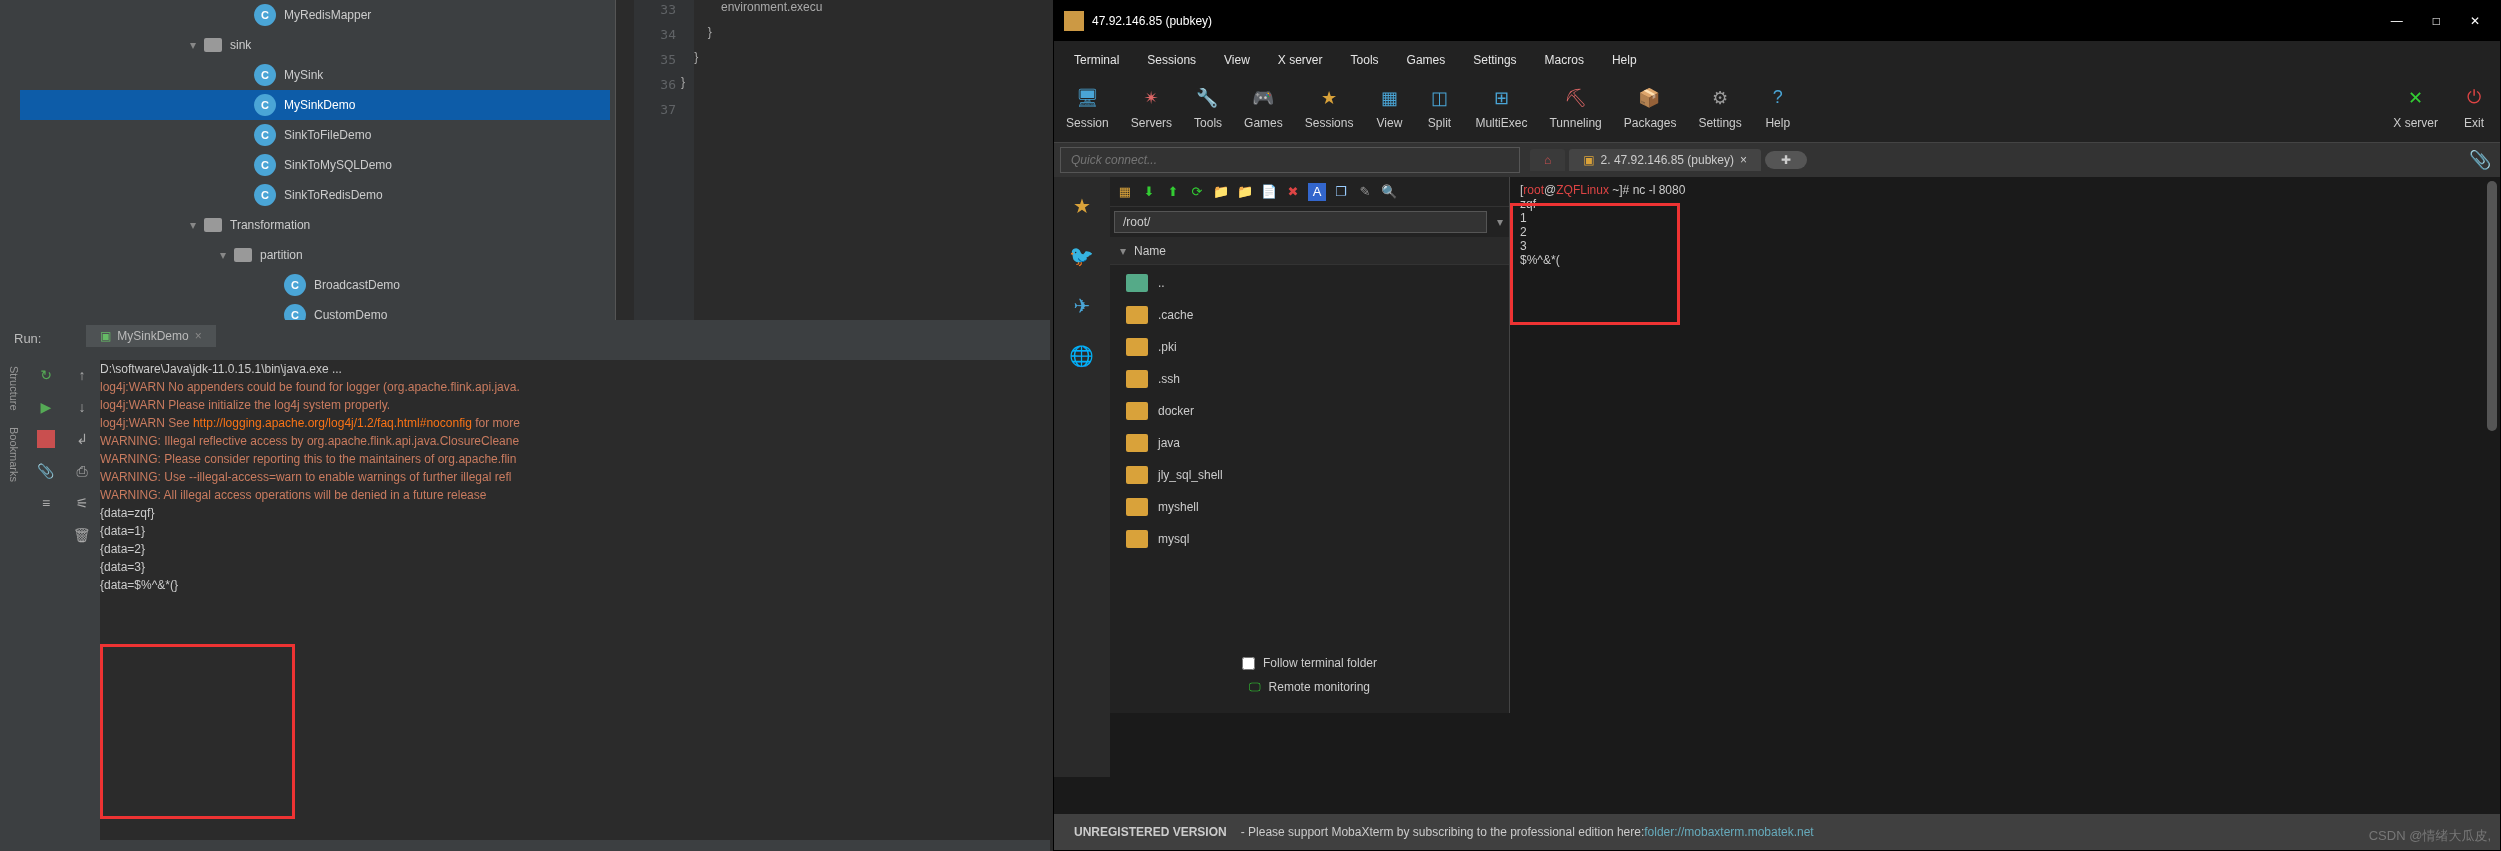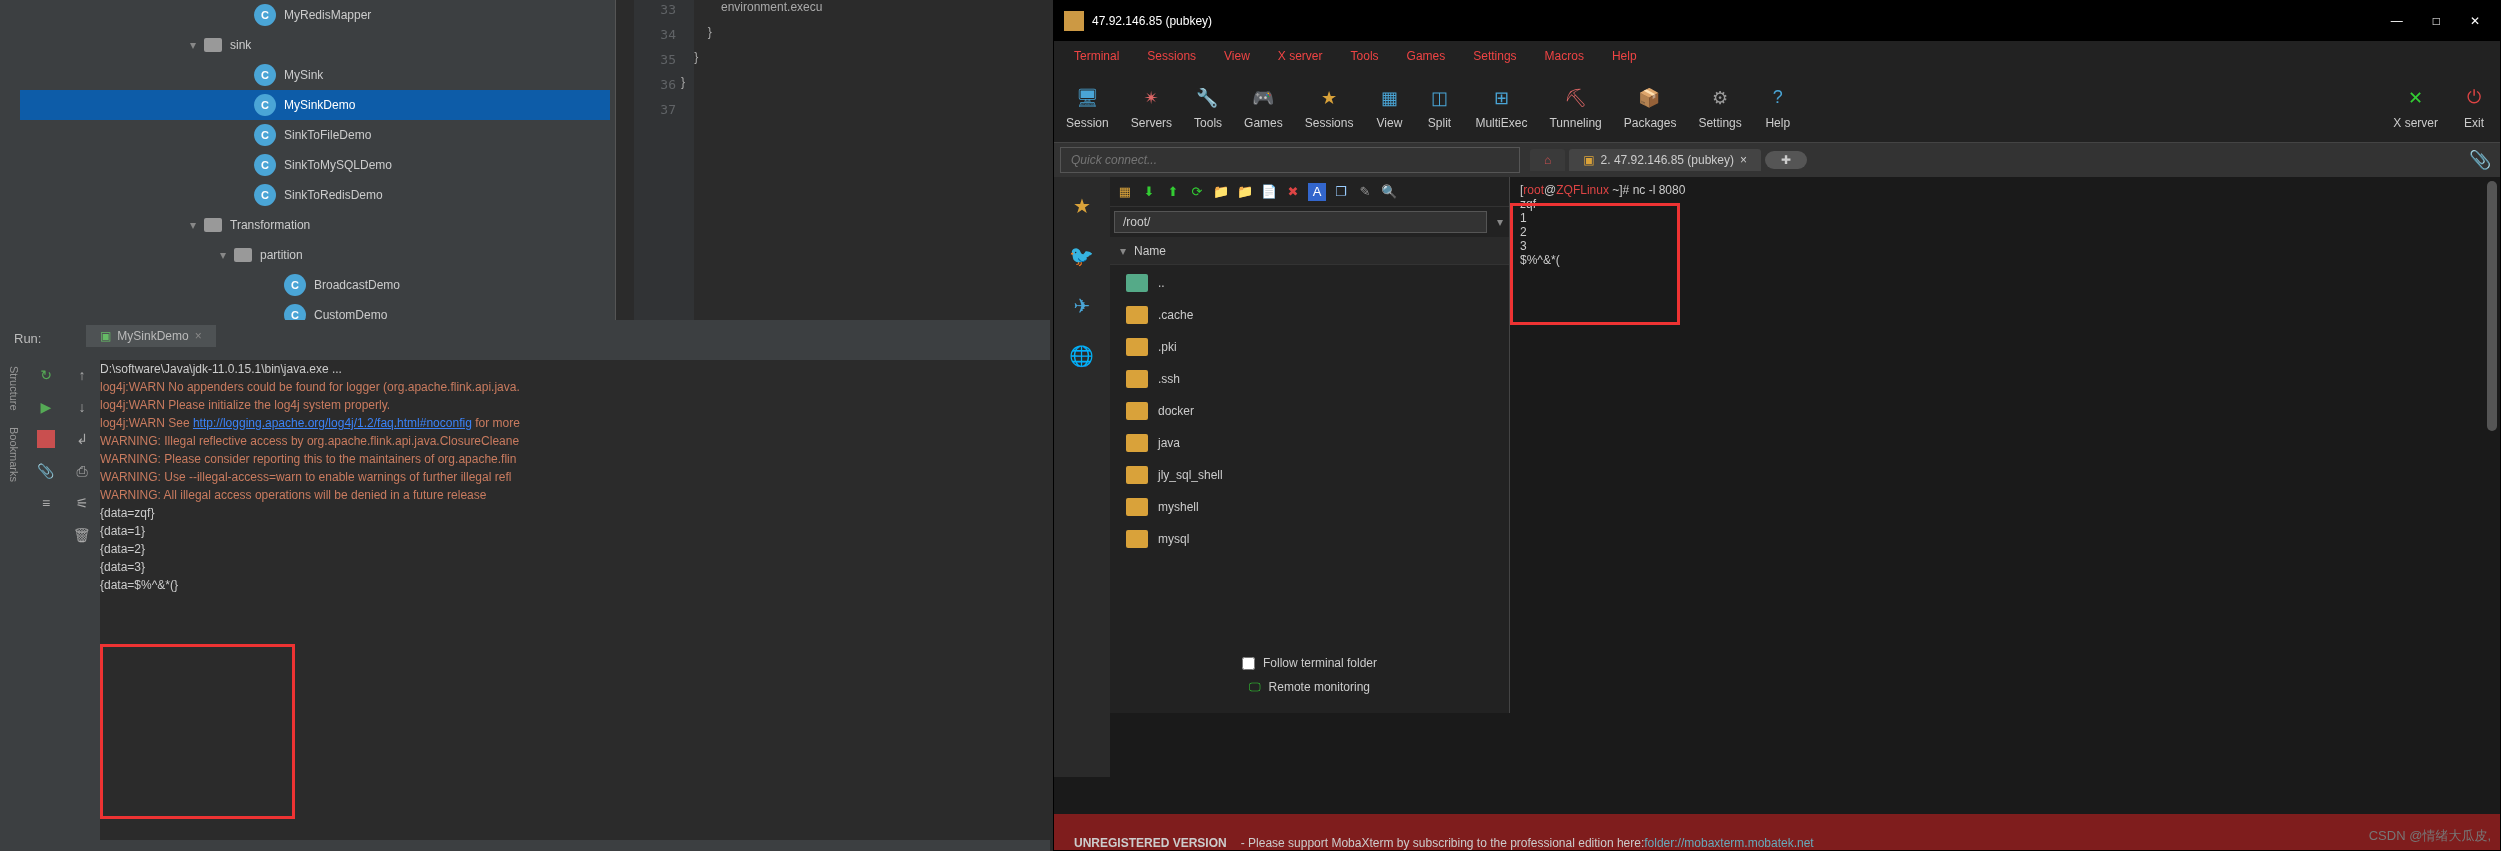--- a/index.html
+++ b/index.html
@@ -14,36 +14,36 @@
 .editor{position:absolute;left:615px;top:0;width:435px;height:320px;background:#2b2b2b;border-left:1px solid #555}
 .gutter{position:absolute;left:18px;top:0;width:60px;height:100%;background:#313335;color:#606366;padding-top:2px}
 .gutter div{height:25px;text-align:right;padding-right:18px;font-family:Consolas,monospace;font-size:13px}
 .code-area{position:absolute;left:65px;top:0;font-family:Consolas,monospace;font-size:14px;color:#aaa}
 .code-area div{height:25px;white-space:pre}
 .run-label{position:absolute;left:14px;top:331px;color:#bbb;font-size:13px}
 .run-tab{position:absolute;left:86px;top:325px;background:#4e5254;padding:4px 14px;color:#bbb;display:flex;align-items:center;gap:6px}
 .console{position:absolute;left:100px;top:360px;width:1080px;height:480px;background:#2b2b2b;font-family:Consolas,monospace;font-size:14px;line-height:1.5}
 .console .ln{white-space:pre;color:#ccc}
 .console .warn{color:#c97b5f}
-.console .link{color:#3b82f6;text-decoration:underline}
+.console .link{color:#f97316;}
 .redbox{position:absolute;border:3px solid #e33;pointer-events:none}
 .redbox.r1{left:100px;top:644px;width:195px;height:175px}
 .side-tabs{position:absolute;left:0;top:360px;width:28px;height:480px;display:flex;flex-direction:column;align-items:center;gap:16px;padding-top:6px}
 .side-tabs span{writing-mode:vertical-rl;color:#999;font-size:11px}
 .tool-col{position:absolute;left:28px;top:360px;width:36px;display:flex;flex-direction:column;align-items:center;gap:14px;padding-top:6px}
 .tool-col div{width:18px;height:18px;color:#aaa;display:flex;align-items:center;justify-content:center;font-size:14px}
 .tool-col2{position:absolute;left:64px;top:360px;width:36px;display:flex;flex-direction:column;align-items:center;gap:14px;padding-top:6px}
 .tool-col2 div{width:18px;height:18px;color:#aaa;display:flex;align-items:center;justify-content:center;font-size:14px}
 .stopbtn{background:#c94f4f;width:14px;height:14px}
 
 .moba{position:absolute;left:1053px;top:0;width:1448px;height:851px;background:#1a1a1a;border:1px solid #000}
 .titlebar{height:40px;background:#000;display:flex;align-items:center;padding:0 10px;color:#fff}
 .titlebar .ticon{width:20px;height:20px;background:#c94;margin-right:8px}
 .winbtns{margin-left:auto;display:flex;gap:30px;font-size:16px;padding-right:10px}
-.menubar{height:30px;background:#222;display:flex;align-items:center;gap:28px;padding:0 20px;color:#ef4444;font-size:14px}
+.menubar{height:30px;background:#222;display:flex;gap:28px;padding:12px 20px;color:#e5e5e5;font-size:14px}
 .toolbar{height:72px;background:#222;display:flex;align-items:center;padding:0 12px;gap:22px;border-bottom:1px solid #444}
 .tbtn{display:flex;flex-direction:column;align-items:center;gap:4px;color:#ccc;font-size:12px;cursor:pointer}
 .tbtn .ic{width:28px;height:28px;border-radius:50%;display:flex;align-items:center;justify-content:center;font-size:18px}
 .quick{height:34px;background:#333;display:flex;align-items:center}
 .quick input{flex:0 0 460px;background:#333;border:1px solid #555;color:#999;padding:4px 10px;font-style:italic;margin-left:6px;height:26px}
 .tabstrip{display:flex;align-items:center;gap:4px;margin-left:10px}
 .tab{background:#3a3a3a;padding:4px 14px;color:#ccc;display:flex;align-items:center;gap:6px;border-radius:3px 3px 0 0}
 .tab .home{color:#c94f4f}
 .sidebar{position:absolute;left:0;top:176px;width:56px;height:600px;background:#2a2a2a;display:flex;flex-direction:column;align-items:center;gap:20px;padding-top:14px}
 .sidebar div{width:30px;height:30px;display:flex;align-items:center;justify-content:center;font-size:20px}
@@ -60,21 +60,21 @@
 .fico.up{background:#5a8}
 .followrow{position:absolute;bottom:8px;left:0;right:0;height:60px;display:flex;flex-direction:column;align-items:center;justify-content:center;gap:10px;color:#ccc}
 .followrow label{display:flex;align-items:center;gap:8px}
 .followrow .remote{display:flex;align-items:center;gap:8px}
 .term{position:absolute;left:456px;top:176px;width:986px;height:620px;background:#1a1a1a;font-family:Consolas,monospace;font-size:15px;padding:6px 10px;color:#ccc}
 .term .prompt .u{color:#d44}
 .term .prompt .h{color:#d44}
 .term .prompt .p{color:#ccc}
 .term .cmd{color:#ccc}
 .redbox.r2{left:456px;top:202px;width:170px;height:122px}
-.statusbar{position:absolute;left:0;bottom:0;right:0;height:36px;background:#7f1d1d;color:#ccc;display:flex;align-items:flex-end;padding:0 20px;font-size:14px}
+.statusbar{position:absolute;left:0;bottom:0;right:0;height:36px;background:#404040;color:#ccc;display:flex;align-items:center;padding:0 20px;font-size:14px}
 .statusbar b{margin-right:14px}
 .statusbar a{color:#6ab;text-decoration:none}
 .clip{position:absolute;right:8px;top:148px;color:#6af;font-size:18px}
 .watermark{position:absolute;right:10px;bottom:6px;color:#777;font-size:13px}
 .scrollthumb{position:absolute;right:3px;top:180px;width:10px;height:250px;background:#555;border-radius:5px}
 </style>
 </head>
 <body>
 
 <div class="ide">

